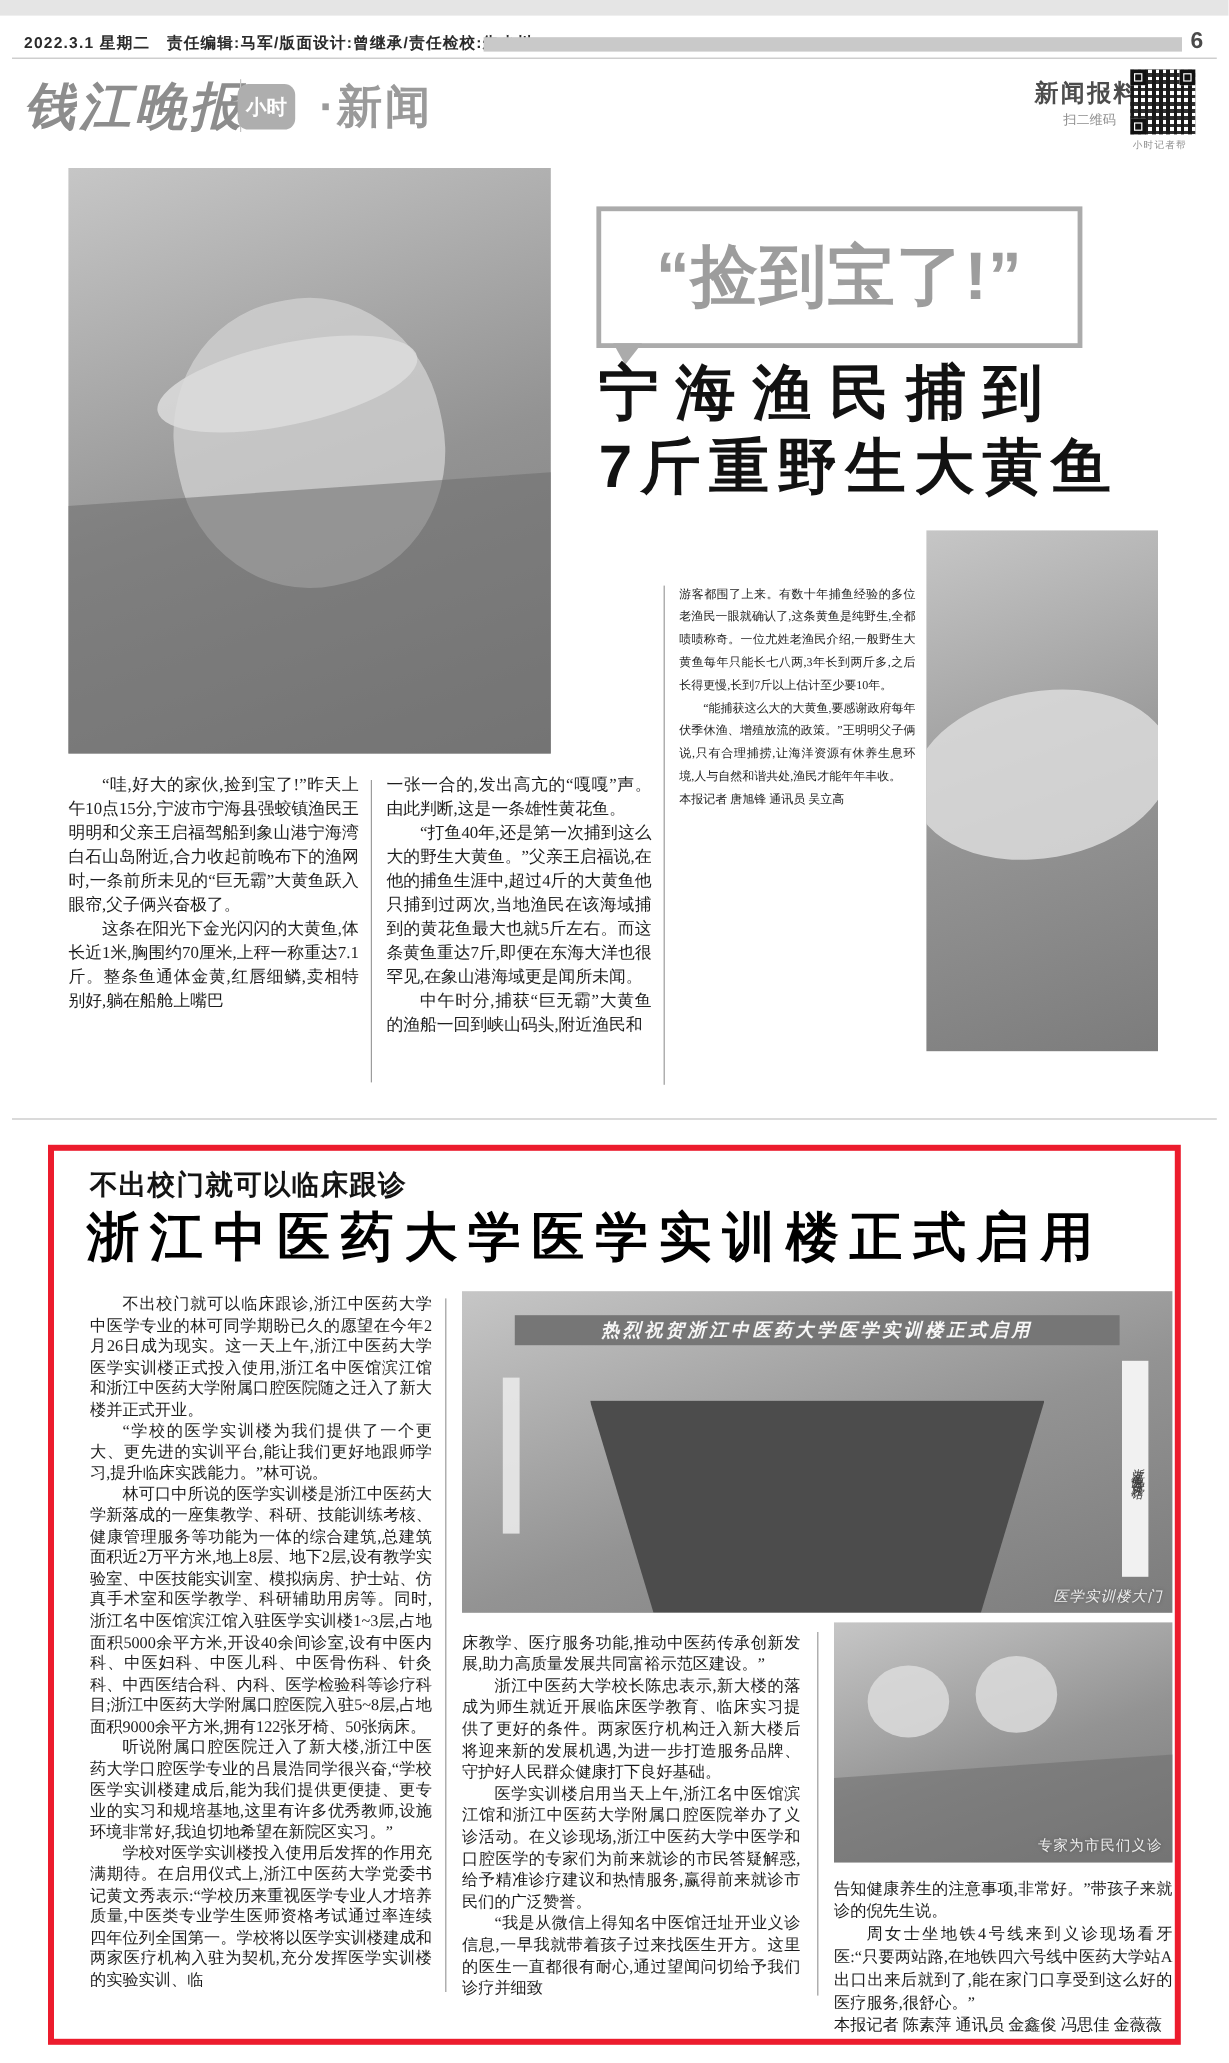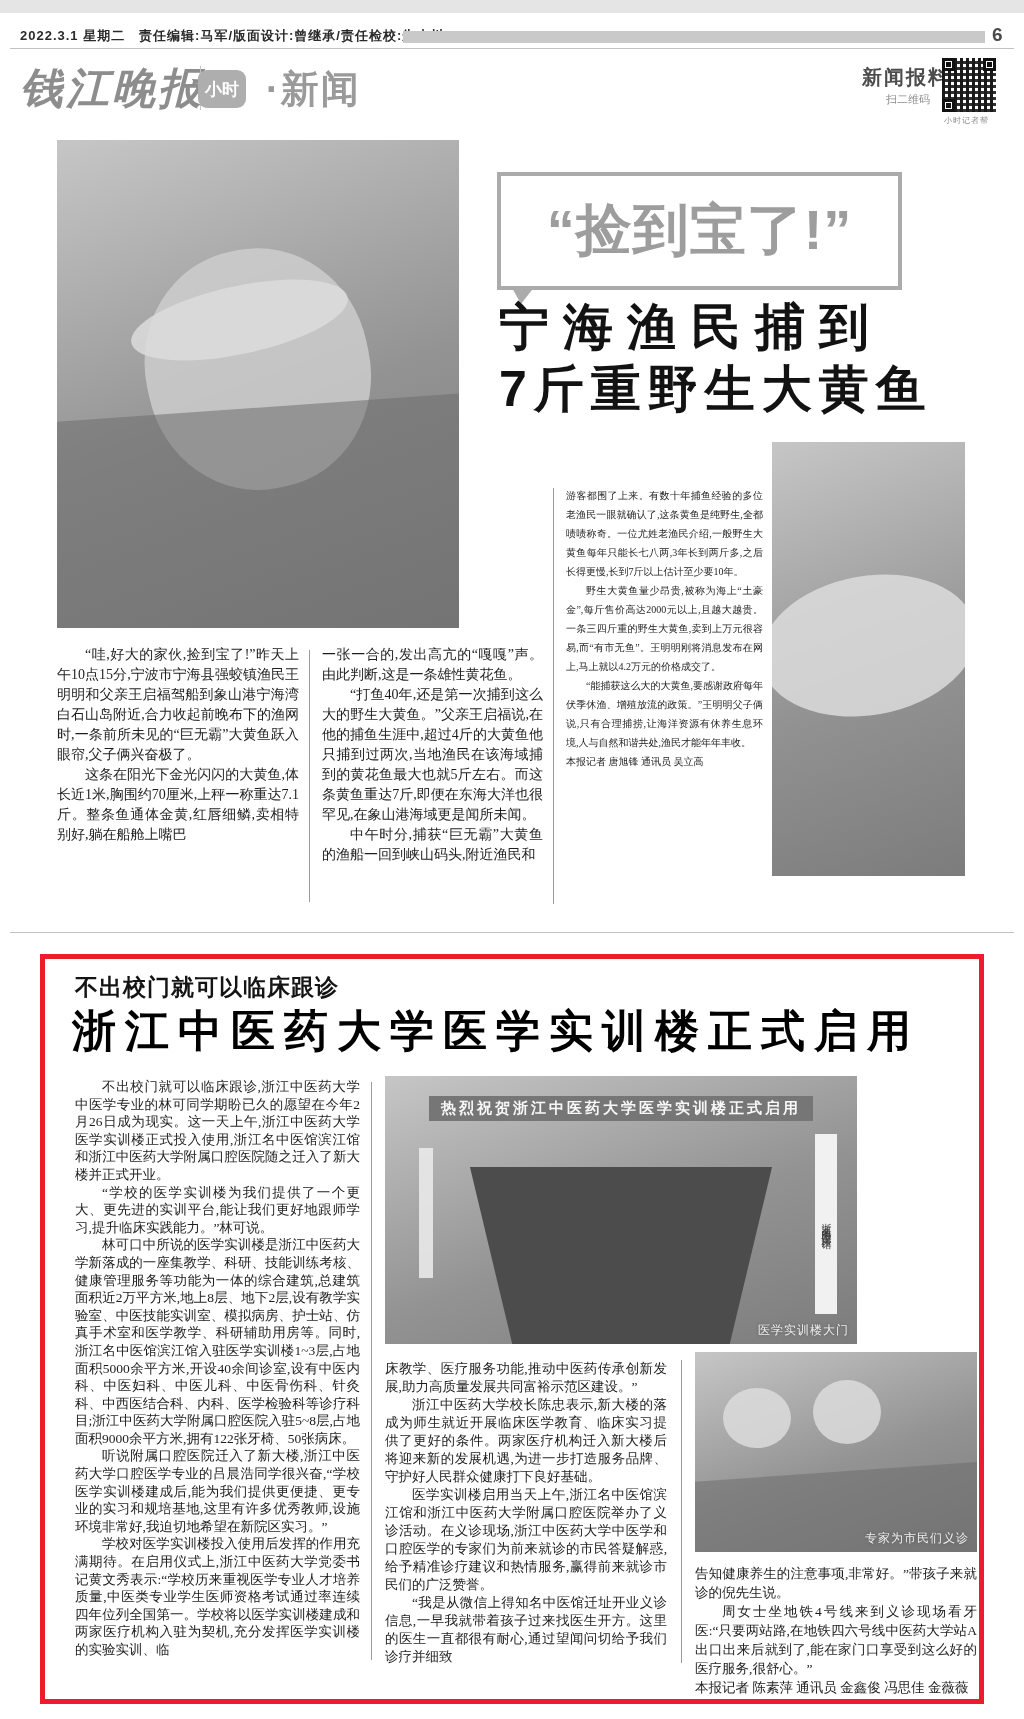--- a/index.html
+++ b/index.html
@@ -122,21 +122,20 @@
     <p class="ind">“哇,好大的家伙,捡到宝了!”昨天上午10点15分,宁波市宁海县强蛟镇渔民王明明和父亲王启福驾船到象山港宁海湾白石山岛附近,合力收起前晚布下的渔网时,一条前所未见的“巨无霸”大黄鱼跃入眼帘,父子俩兴奋极了。</p>
     <p class="ind">这条在阳光下金光闪闪的大黄鱼,体长近1米,胸围约70厘米,上秤一称重达7.1斤。整条鱼通体金黄,红唇细鳞,卖相特别好,躺在船舱上嘴巴</p>
   </div>
   <div class="abs bodycol colB">
     <p>一张一合的,发出高亢的“嘎嘎”声。由此判断,这是一条雄性黄花鱼。</p>
     <p class="ind">“打鱼40年,还是第一次捕到这么大的野生大黄鱼。”父亲王启福说,在他的捕鱼生涯中,超过4斤的大黄鱼他只捕到过两次,当地渔民在该海域捕到的黄花鱼最大也就5斤左右。而这条黄鱼重达7斤,即便在东海大洋也很罕见,在象山港海域更是闻所未闻。</p>
     <p class="ind">中午时分,捕获“巨无霸”大黄鱼的渔船一回到峡山码头,附近渔民和</p>
   </div>
   <div class="abs bodycol colC">
     <p>游客都围了上来。有数十年捕鱼经验的多位老渔民一眼就确认了,这条黄鱼是纯野生,全都啧啧称奇。一位尤姓老渔民介绍,一般野生大黄鱼每年只能长七八两,3年长到两斤多,之后长得更慢,长到7斤以上估计至少要10年。</p>
-    <p class="ind">野生大黄鱼量少昂贵,被称为海上“土豪金”,每斤售价高达2000元以上,且越大越贵。一条三四斤重的野生大黄鱼,卖到上万元很容易,而“有市无鱼”。王明明刚将消息发布在网上,马上就以4.2万元的价格成交了。</p>
     <p class="ind">“能捕获这么大的大黄鱼,要感谢政府每年伏季休渔、增殖放流的政策。”王明明父子俩说,只有合理捕捞,让海洋资源有休养生息环境,人与自然和谐共处,渔民才能年年丰收。</p>
     <p class="byline">本报记者 唐旭锋 通讯员 吴立高</p>
   </div>
 
   <div class="abs ph" style="left:772px;top:442px;width:193px;height:434px;">
     <div class="fish-shape" style="left:14%;top:22%;width:72%;height:50%;transform:rotate(80deg);border-radius:50%;"></div>
   </div>
 
   <div class="abs hrule" style="left:10px;top:932px;width:1004px;"></div>
 
@@ -148,21 +147,21 @@
     <p class="ind">不出校门就可以临床跟诊,浙江中医药大学中医学专业的林可同学期盼已久的愿望在今年2月26日成为现实。这一天上午,浙江中医药大学医学实训楼正式投入使用,浙江名中医馆滨江馆和浙江中医药大学附属口腔医院随之迁入了新大楼并正式开业。</p>
     <p class="ind">“学校的医学实训楼为我们提供了一个更大、更先进的实训平台,能让我们更好地跟师学习,提升临床实践能力。”林可说。</p>
     <p class="ind">林可口中所说的医学实训楼是浙江中医药大学新落成的一座集教学、科研、技能训练考核、健康管理服务等功能为一体的综合建筑,总建筑面积近2万平方米,地上8层、地下2层,设有教学实验室、中医技能实训室、模拟病房、护士站、仿真手术室和医学教学、科研辅助用房等。同时,浙江名中医馆滨江馆入驻医学实训楼1~3层,占地面积5000余平方米,开设40余间诊室,设有中医内科、中医妇科、中医儿科、中医骨伤科、针灸科、中西医结合科、内科、医学检验科等诊疗科目;浙江中医药大学附属口腔医院入驻5~8层,占地面积9000余平方米,拥有122张牙椅、50张病床。</p>
     <p class="ind">听说附属口腔医院迁入了新大楼,浙江中医药大学口腔医学专业的吕晨浩同学很兴奋,“学校医学实训楼建成后,能为我们提供更便捷、更专业的实习和规培基地,这里有许多优秀教师,设施环境非常好,我迫切地希望在新院区实习。”</p>
     <p class="ind">学校对医学实训楼投入使用后发挥的作用充满期待。在启用仪式上,浙江中医药大学党委书记黄文秀表示:“学校历来重视医学专业人才培养质量,中医类专业学生医师资格考试通过率连续四年位列全国第一。学校将以医学实训楼建成和两家医疗机构入驻为契机,充分发挥医学实训楼的实验实训、临</p>
   </div>
 
   <div class="abs vrule" style="left:371px;top:1082px;height:578px;"></div>
   <div class="abs vrule" style="left:681px;top:1360px;height:303px;"></div>
 
-  <div class="abs ph" style="left:385px;top:1076px;width:472px;height:268px;">
+  <div class="abs ph" style="left:385px;top:1076px;width:592px;height:268px;font-style:italic;">
     <div class="bld-banner">热烈祝贺浙江中医药大学医学实训楼正式启用</div>
     <div class="bld-door"></div>
     <div class="bld-sign-l"></div>
     <div class="bld-sign-r">浙江名中医馆滨江馆</div>
     <div class="photo-cap">医学实训楼大门</div>
   </div>
 
   <div class="abs bodycol col2">
     <p>床教学、医疗服务功能,推动中医药传承创新发展,助力高质量发展共同富裕示范区建设。”</p>
     <p class="ind">浙江中医药大学校长陈忠表示,新大楼的落成为师生就近开展临床医学教育、临床实习提供了更好的条件。两家医疗机构迁入新大楼后将迎来新的发展机遇,为进一步打造服务品牌、守护好人民群众健康打下良好基础。</p>

